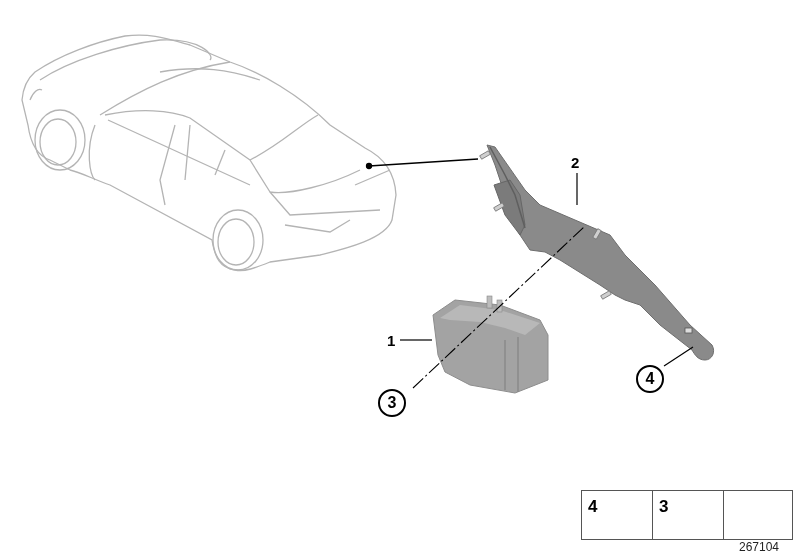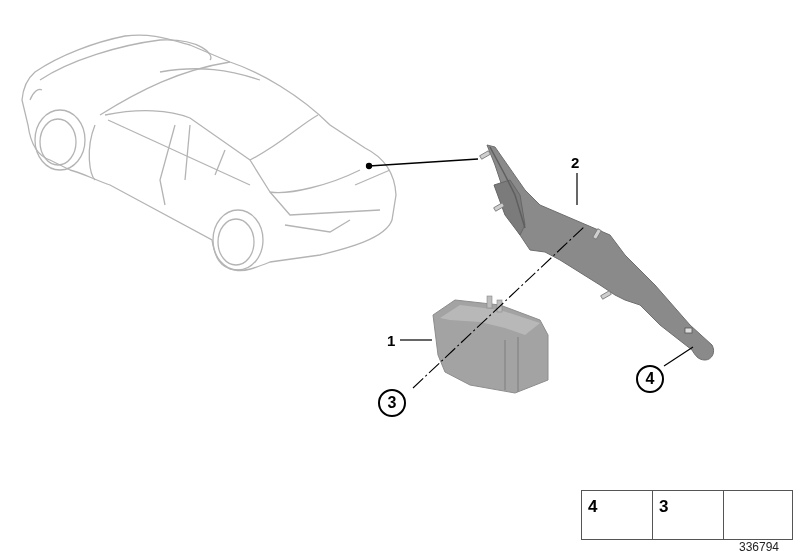--- a/index.html
+++ b/index.html
@@ -101,13 +101,13 @@
 <div class="legend">
   <div class="legend-cell" style="width:70px;">
     <span class="legend-num">4</span>
   </div>
   <div class="legend-cell" style="width:70px;">
     <span class="legend-num">3</span>
   </div>
   <div class="legend-cell" style="width:68px;"></div>
 </div>
 
-<div class="diagram-id">336794</div>
+<div class="diagram-id">267104</div>
 
 </body></html>

